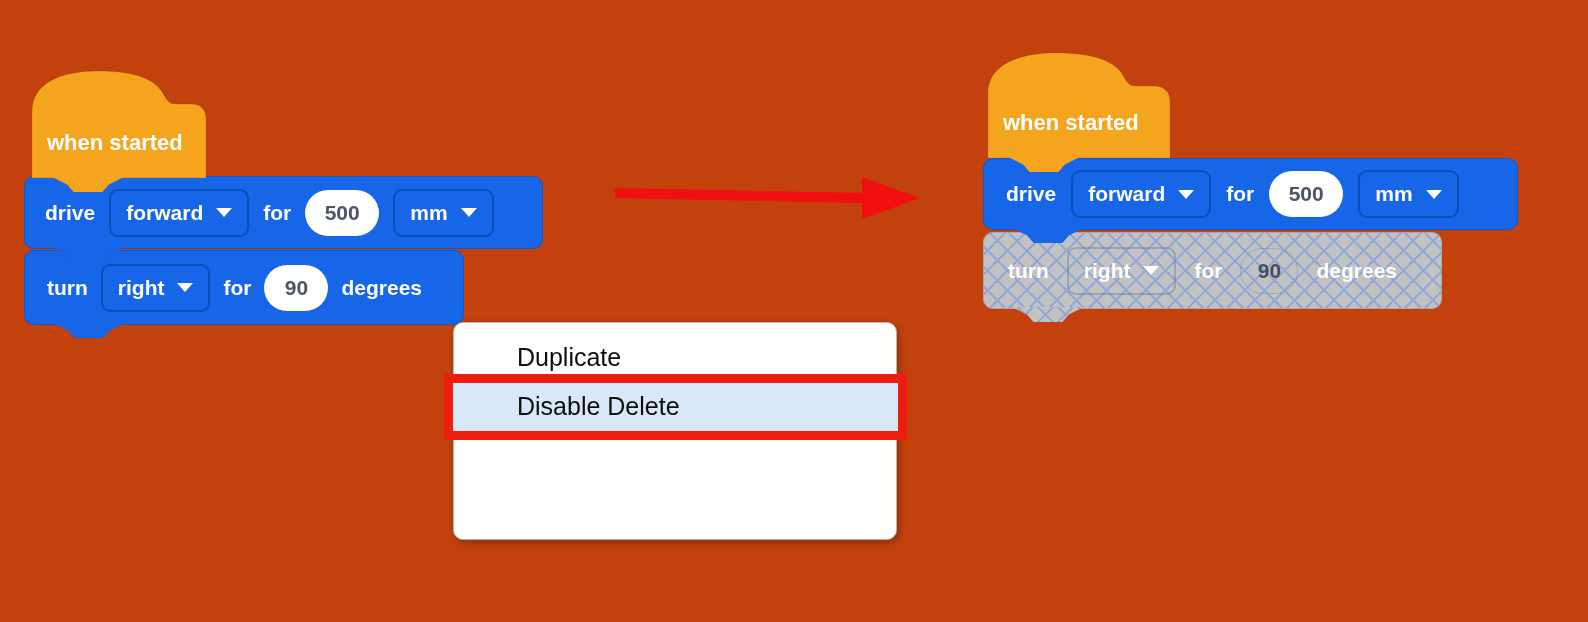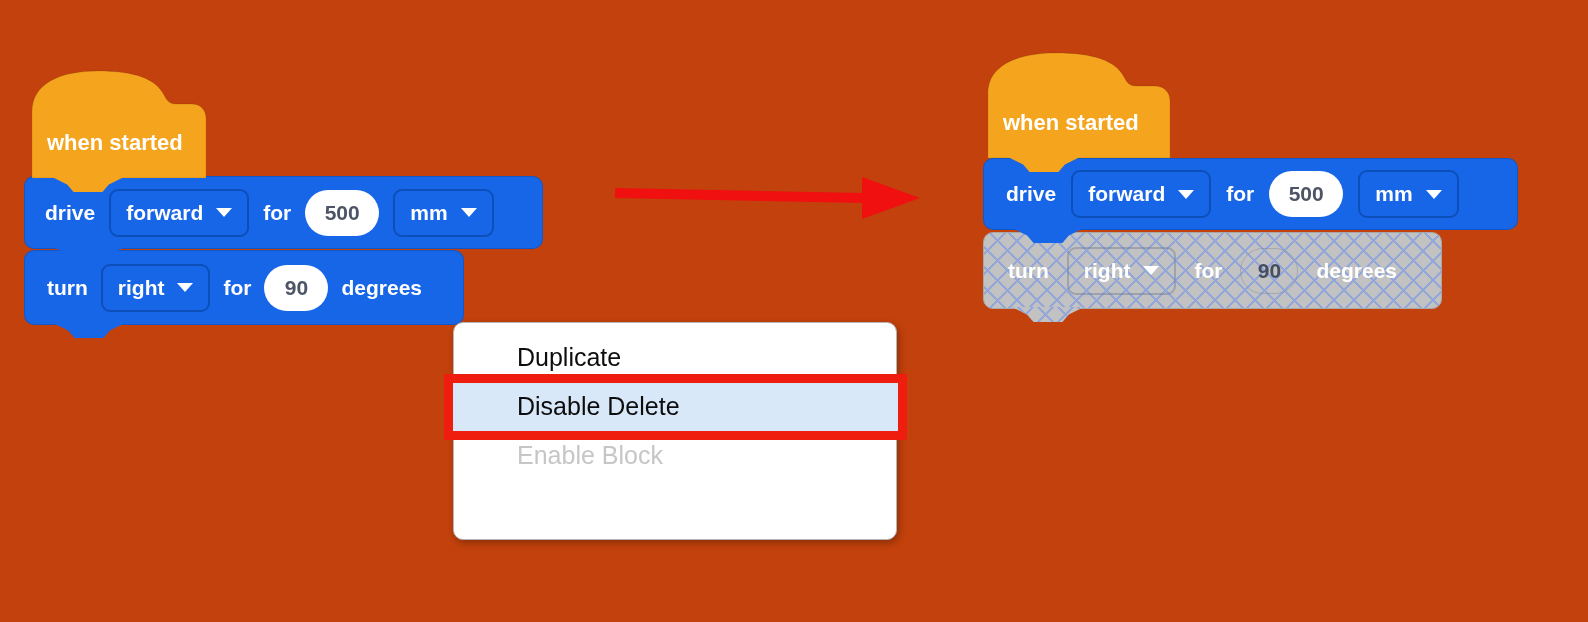--- a/index.html
+++ b/index.html
@@ -144,21 +144,20 @@
 
   <svg class="arrow-svg" width="310" height="62">
     <line x1="5" y1="25" x2="254" y2="30" stroke="var(--arrow-red)" stroke-width="10"></line>
     <polygon points="252,9 252,51 310,30" fill="var(--arrow-red)"></polygon>
   </svg>
 
   <div class="menu">
     <div class="menu-highlight"></div>
     <div class="menu-row">Duplicate</div>
     <div class="menu-row">Disable Delete</div>
-    <div class="menu-row disabled">Enable Block</div>
   </div>
 
   <div>
 
     <div class="hat" style="left:988px; top:50px; width:182px; height:108px;">
       <svg viewBox="0 0 182 108" preserveAspectRatio="none">
         <path d="M0,108 L0,43 C0,16 28,3 68,3 C106,3 128,11 136,27 C139,33 142,36 148,36 L166,36 C176,36 182,42 182,51 L182,108 Z" fill="var(--hat-orange)" stroke="rgba(0,0,0,0.10)" stroke-width="1"></path>
       </svg>
       <span class="hat-label">when started</span>
       <i class="tab orange"></i>

